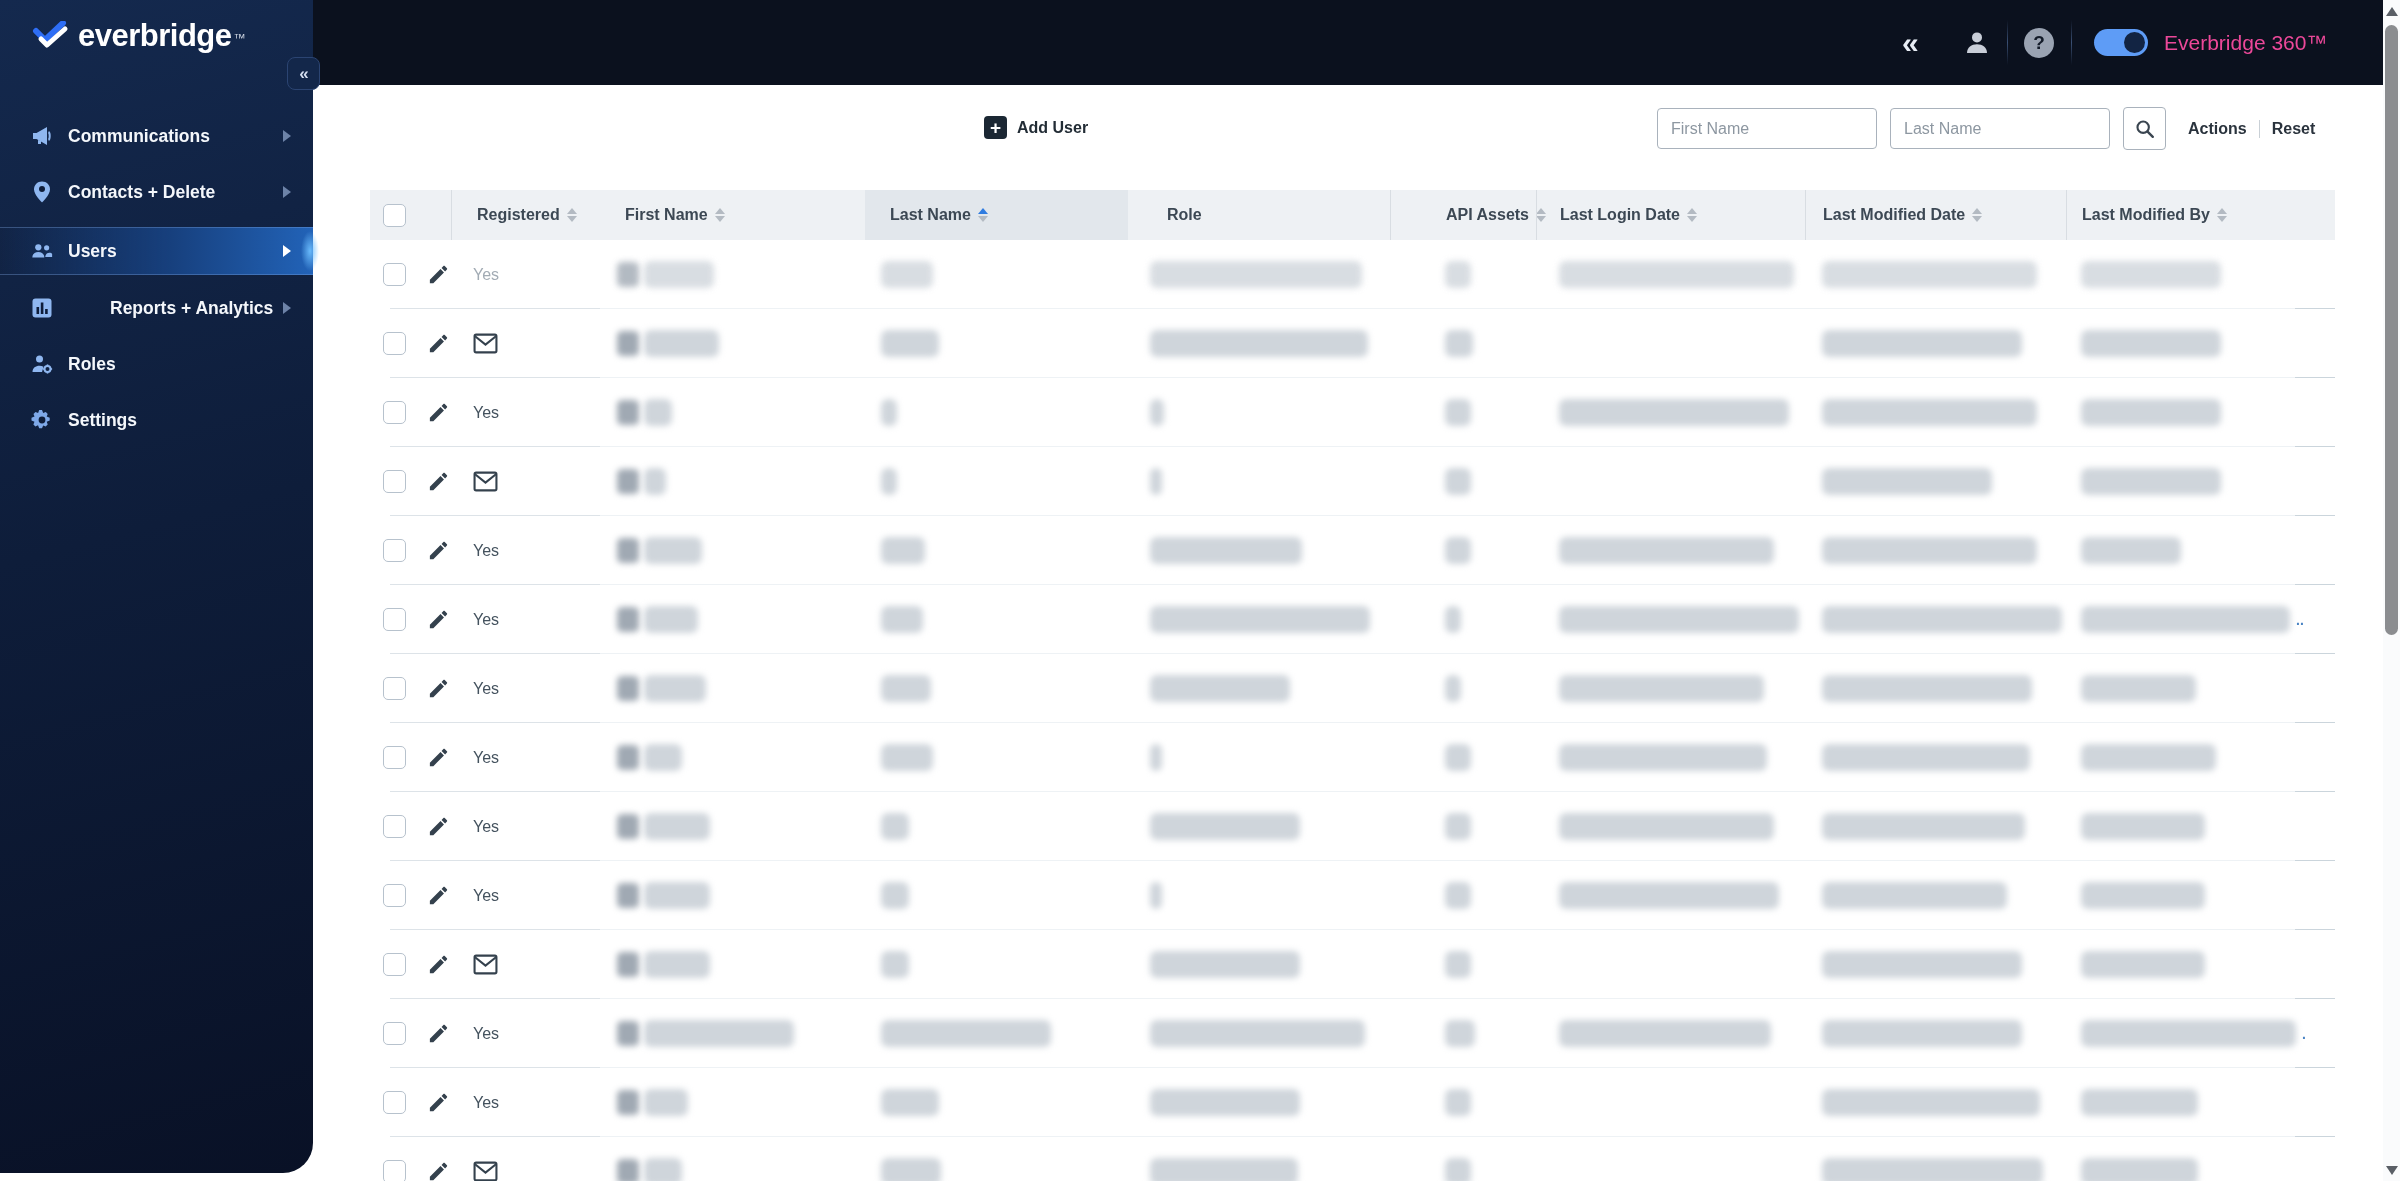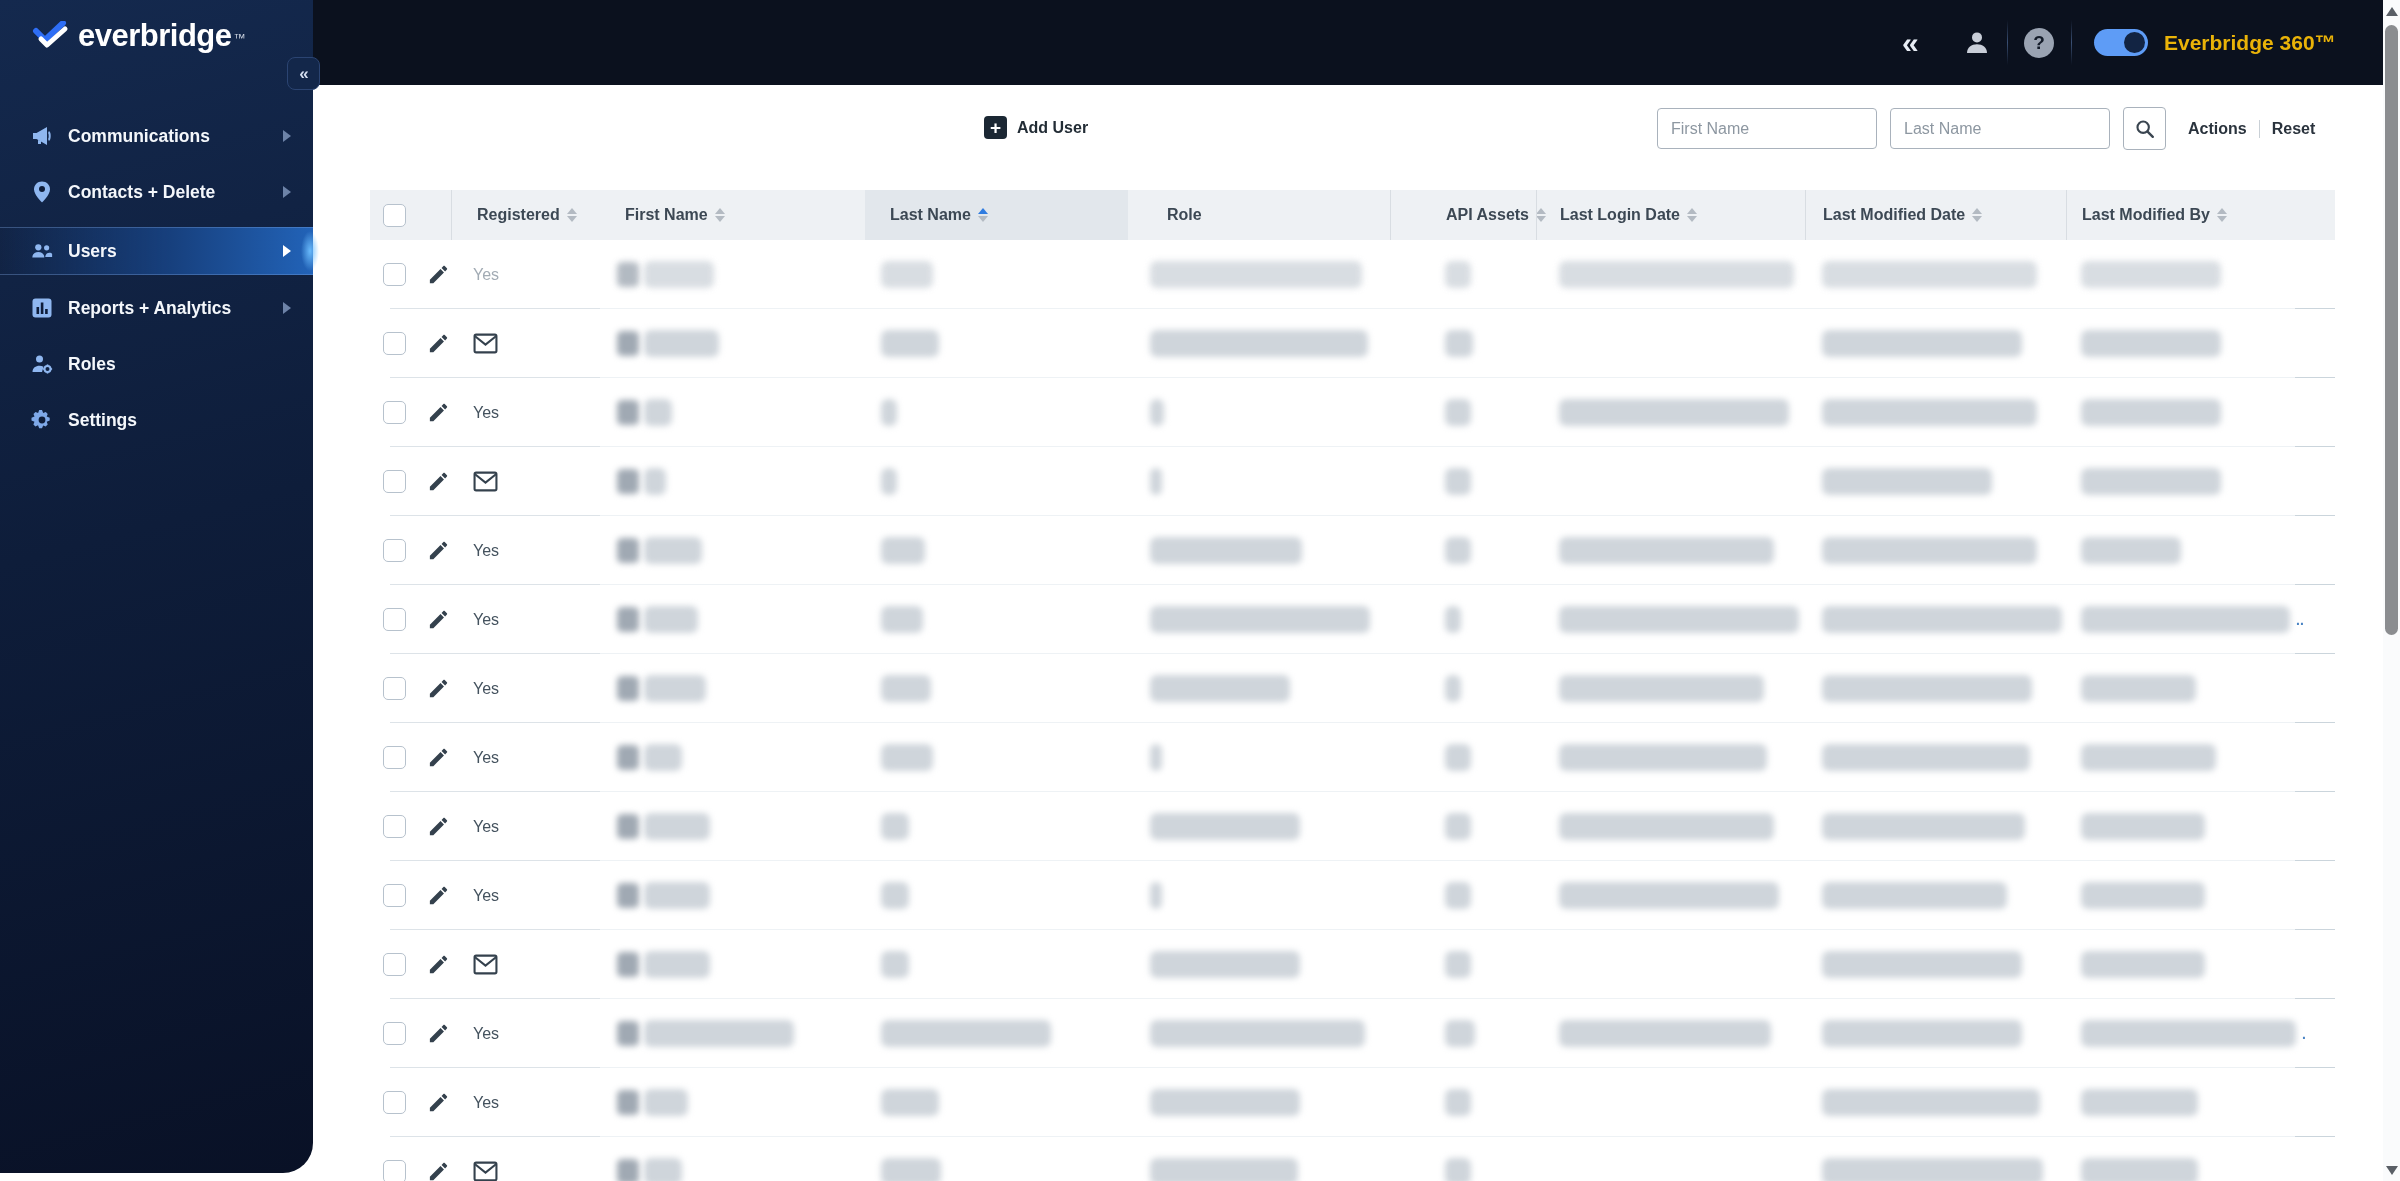--- a/index.html
+++ b/index.html
@@ -11,21 +11,21 @@
   
   .topbar{position:absolute;left:0;top:0;width:2383px;height:85px;background:#0b111e;}
   .tb-item{position:absolute;top:0;height:85px;display:flex;align-items:center;}
   .collapse-glyph{color:#e8edf5;font-size:30px;font-weight:bold;letter-spacing:-2px;}
   .tb-divider{position:absolute;top:20px;width:1px;height:45px;
     background:linear-gradient(180deg,rgba(90,120,170,0),rgba(96,130,185,.55),rgba(90,120,170,0));}
   .help-circle{width:30px;height:30px;border-radius:50%;background:#9aa3b2;display:flex;
     align-items:center;justify-content:center;color:#131b29;font-weight:bold;font-size:19px;}
   .toggle{width:54px;height:27px;border-radius:14px;background:#5e9cf6;position:relative;}
   .toggle .knob{position:absolute;right:3px;top:3px;width:21px;height:21px;border-radius:50%;background:#122443;}
-  .brand-label{color:#eab308;font-size:21px;font-weight:bold;margin-left:16px;white-space:nowrap;}
+  .brand-label{color:#ec4899;font-size:21px;font-weight:normal;margin-left:16px;white-space:nowrap;}
   
   .scrollbar{position:absolute;right:0;top:0;width:17px;height:1181px;background:#fafbfc;z-index:60;}
   .sb-arrow{position:absolute;left:3px;width:0;height:0;border-left:6px solid transparent;border-right:6px solid transparent;}
   .sb-arrow.up{top:7px;border-bottom:9px solid #5a5f66;}
   .sb-arrow.down{bottom:6px;border-top:9px solid #5a5f66;}
   .sb-thumb{position:absolute;left:2px;top:25px;width:13px;height:610px;border-radius:7px;background:#8b8d90;}
   
   .sidebar{position:absolute;left:0;top:0;width:313px;height:1173px;z-index:40;
     background:linear-gradient(165deg,#14294e 0%,#0e1d3a 45%,#091126 100%);
     border-bottom-right-radius:30px;}
@@ -176,21 +176,21 @@
           <svg width="26" height="24" viewBox="0 0 26 24">
             <circle cx="9" cy="8" r="3.4" fill="#8fb7f0"></circle>
             <circle cx="18" cy="8.6" r="2.8" fill="#8fb7f0"></circle>
             <path d="M2.5 19 c0-3.8 3-6 6.5-6 s6.5 2.2 6.5 6 z" fill="#8fb7f0"></path>
             <path d="M16.5 18.5 c.2-2.8 2-4.6 4.5-4.6 c1.4 0 2.6.6 3 1.4 v3.2 z" fill="#8fb7f0"></path>
           </svg>
         </span>
         <span class="nav-label">Users</span>
         <span class="nav-chevron"></span>
       </div>
-      <div class="nav-item" style="top: 285px;">
+      <div class="nav-item" style="top: 285px; gap: 42px;">
         <span class="nav-icon">
           <svg width="24" height="24" viewBox="0 0 24 24">
             <rect x="2.5" y="2.5" width="19" height="19" rx="3" fill="#8fb7f0"></rect>
             <rect x="6.5" y="11" width="2.6" height="7" fill="#0e1d3a"></rect>
             <rect x="10.8" y="6.5" width="2.6" height="11.5" fill="#0e1d3a"></rect>
             <rect x="15.1" y="13" width="2.6" height="5" fill="#0e1d3a"></rect>
           </svg>
         </span>
         <span class="nav-label">Reports + Analytics</span>
         <span class="nav-chevron"></span>

